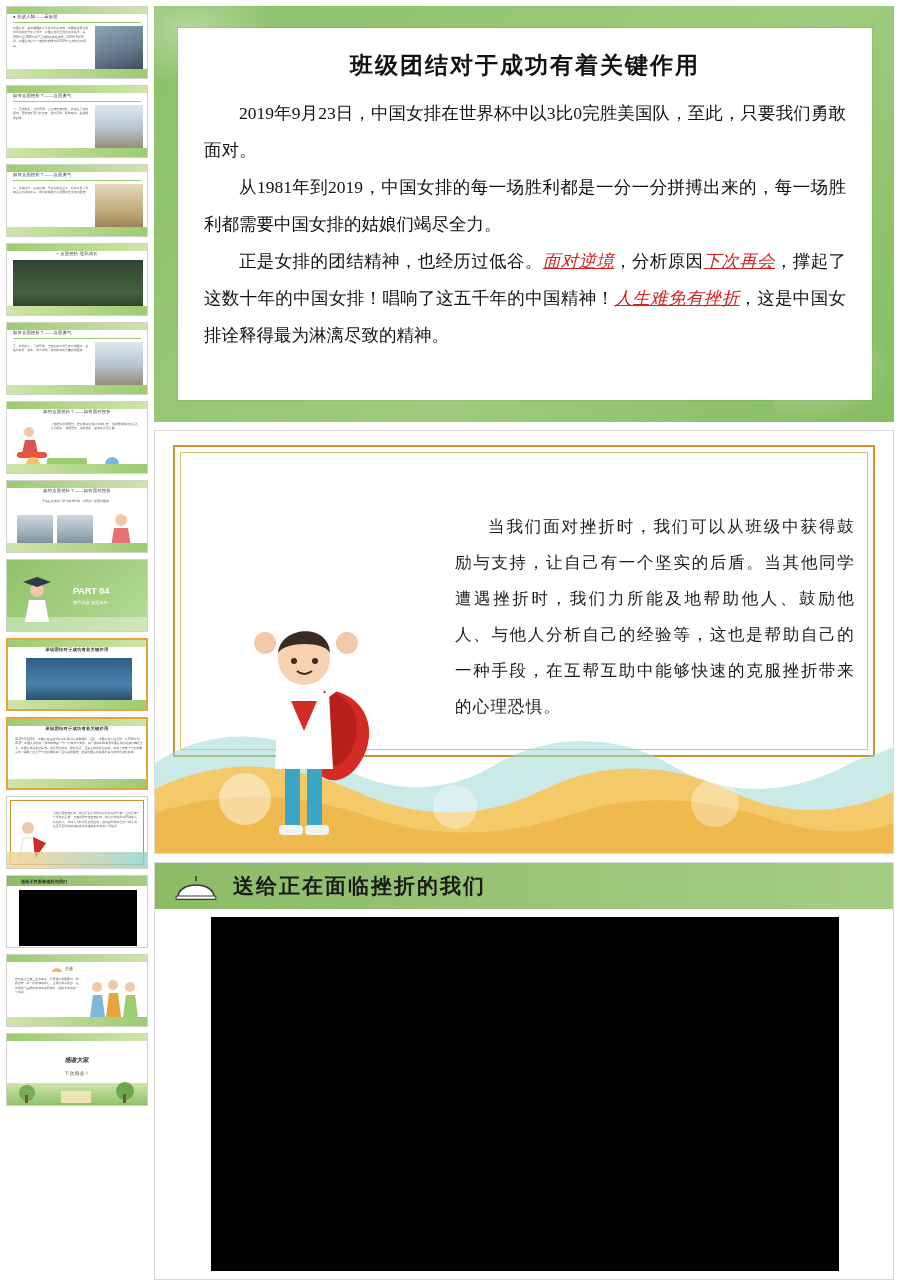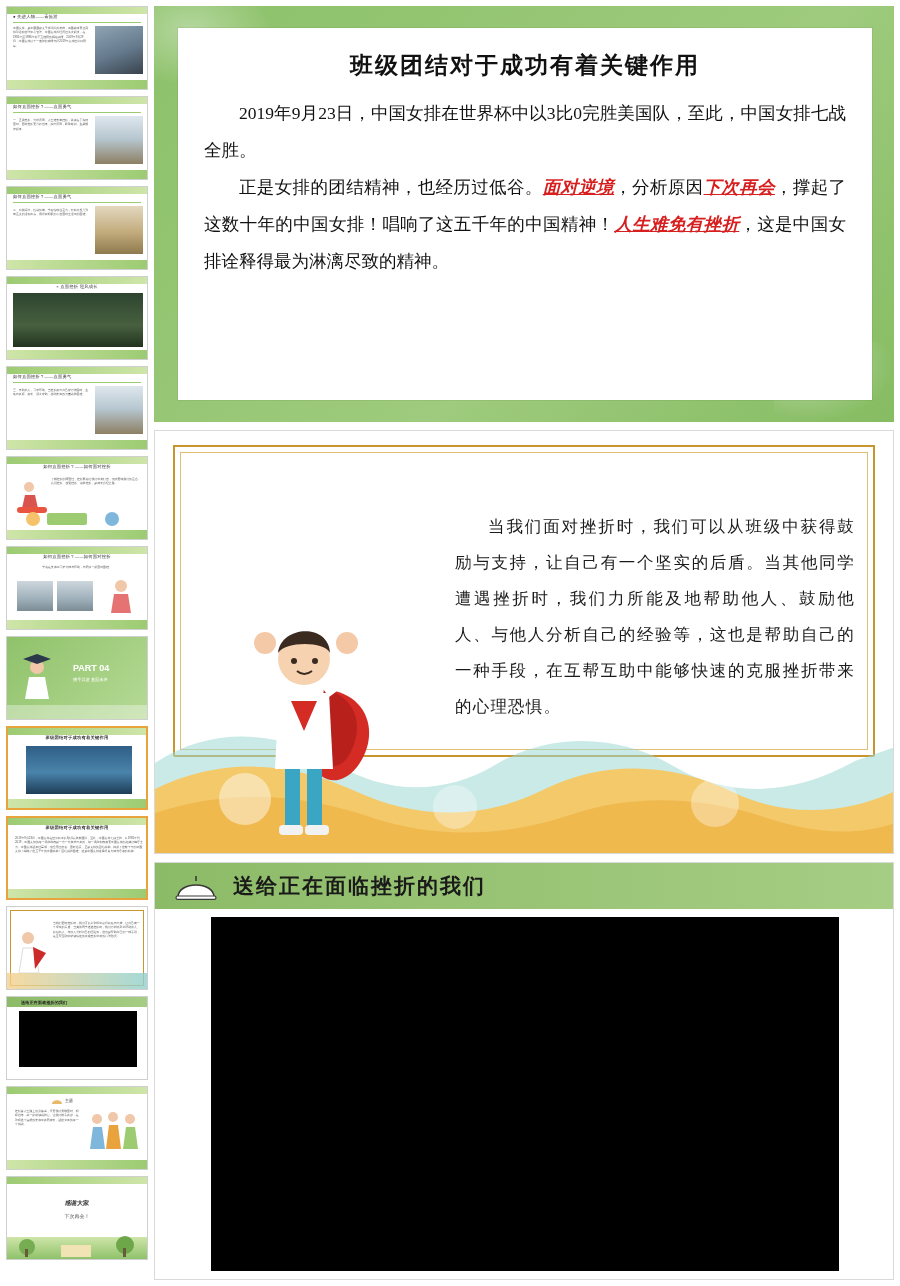--- a/index.html
+++ b/index.html
@@ -28,21 +28,21 @@
     top: 6px;
     width: 142px;
     height: 1274px;
     display: flex;
     flex-direction: column;
     gap: 6px;
   }
   .thumb {
     position: relative;
     width: 142px;
-    height: 84px;
+    height: 73px;
     background: #ffffff;
     border: 1px solid #cfcfcf;
     box-sizing: border-box;
     overflow: hidden;
     flex: none;
   }
   .thumb.sel {
     border: 2px solid #e8a33d;
   }
   .thumb-inner {
@@ -136,21 +136,21 @@
     margin: 14px 26px 0 26px;
     font-family: "Liberation Serif", serif;
     font-size: 17.5px;
     line-height: 37px;
     color: #111;
     text-align: justify;
   }
   .s1-body p { margin: 0; text-indent: 2em; }
   .hl-red {
     color: #d81f1f;
-    font-weight: bold;
+    font-weight: normal;
     text-decoration: underline;
     font-style: italic;
   }
 
   
   .slide2 {
     position: absolute;
     left: 0; top: 424px;
     width: 740px; height: 424px;
     background: #fff;
@@ -415,21 +415,22 @@
   </div>
 
   <div class="main">
 
     <div class="slide1">
       <div class="s1-leaf" style="left:0; top:0;"></div>
       <div class="s1-leaf" style="right:0; bottom:0;"></div>
       <div class="s1-card">
         <div class="s1-title">班级团结对于成功有着关键作用</div>
         <div class="s1-body">
-          <p>2019年9月23日，中国女排在世界杯中以3比0完胜美国队，至此，中国女排七战全胜。</p>
+          <p>2019年9月23日，中国女排在世界杯中以3比0完胜美国队，至此，只要我们勇敢面对。</p>
+          <p>从1981年到2019，中国女排的每一场胜利都是一分一分拼搏出来的，每一场胜利都需要中国女排的姑娘们竭尽全力。</p>
           <p><span>正是女排的团结精神，也经历过低谷。</span><span class="hl-red">面对逆境</span><span>，分析原因</span><span class="hl-red">下次再会</span><span>，撑起了这数十年的中国女排！唱响了这五千年的中国精神！</span><span class="hl-red">人生难免有挫折</span><span>，这是中国女排诠释得最为淋漓尽致的精神。</span></p>
         </div>
       </div>
     </div>
 
     <div class="slide2">
       <div class="s2-frame"></div>
       <div class="s2-corner" style="left:18px; top:14px; border-right:none; border-bottom:none;"></div>
       <div class="s2-corner" style="right:18px; top:14px; border-left:none; border-bottom:none;"></div>
 

